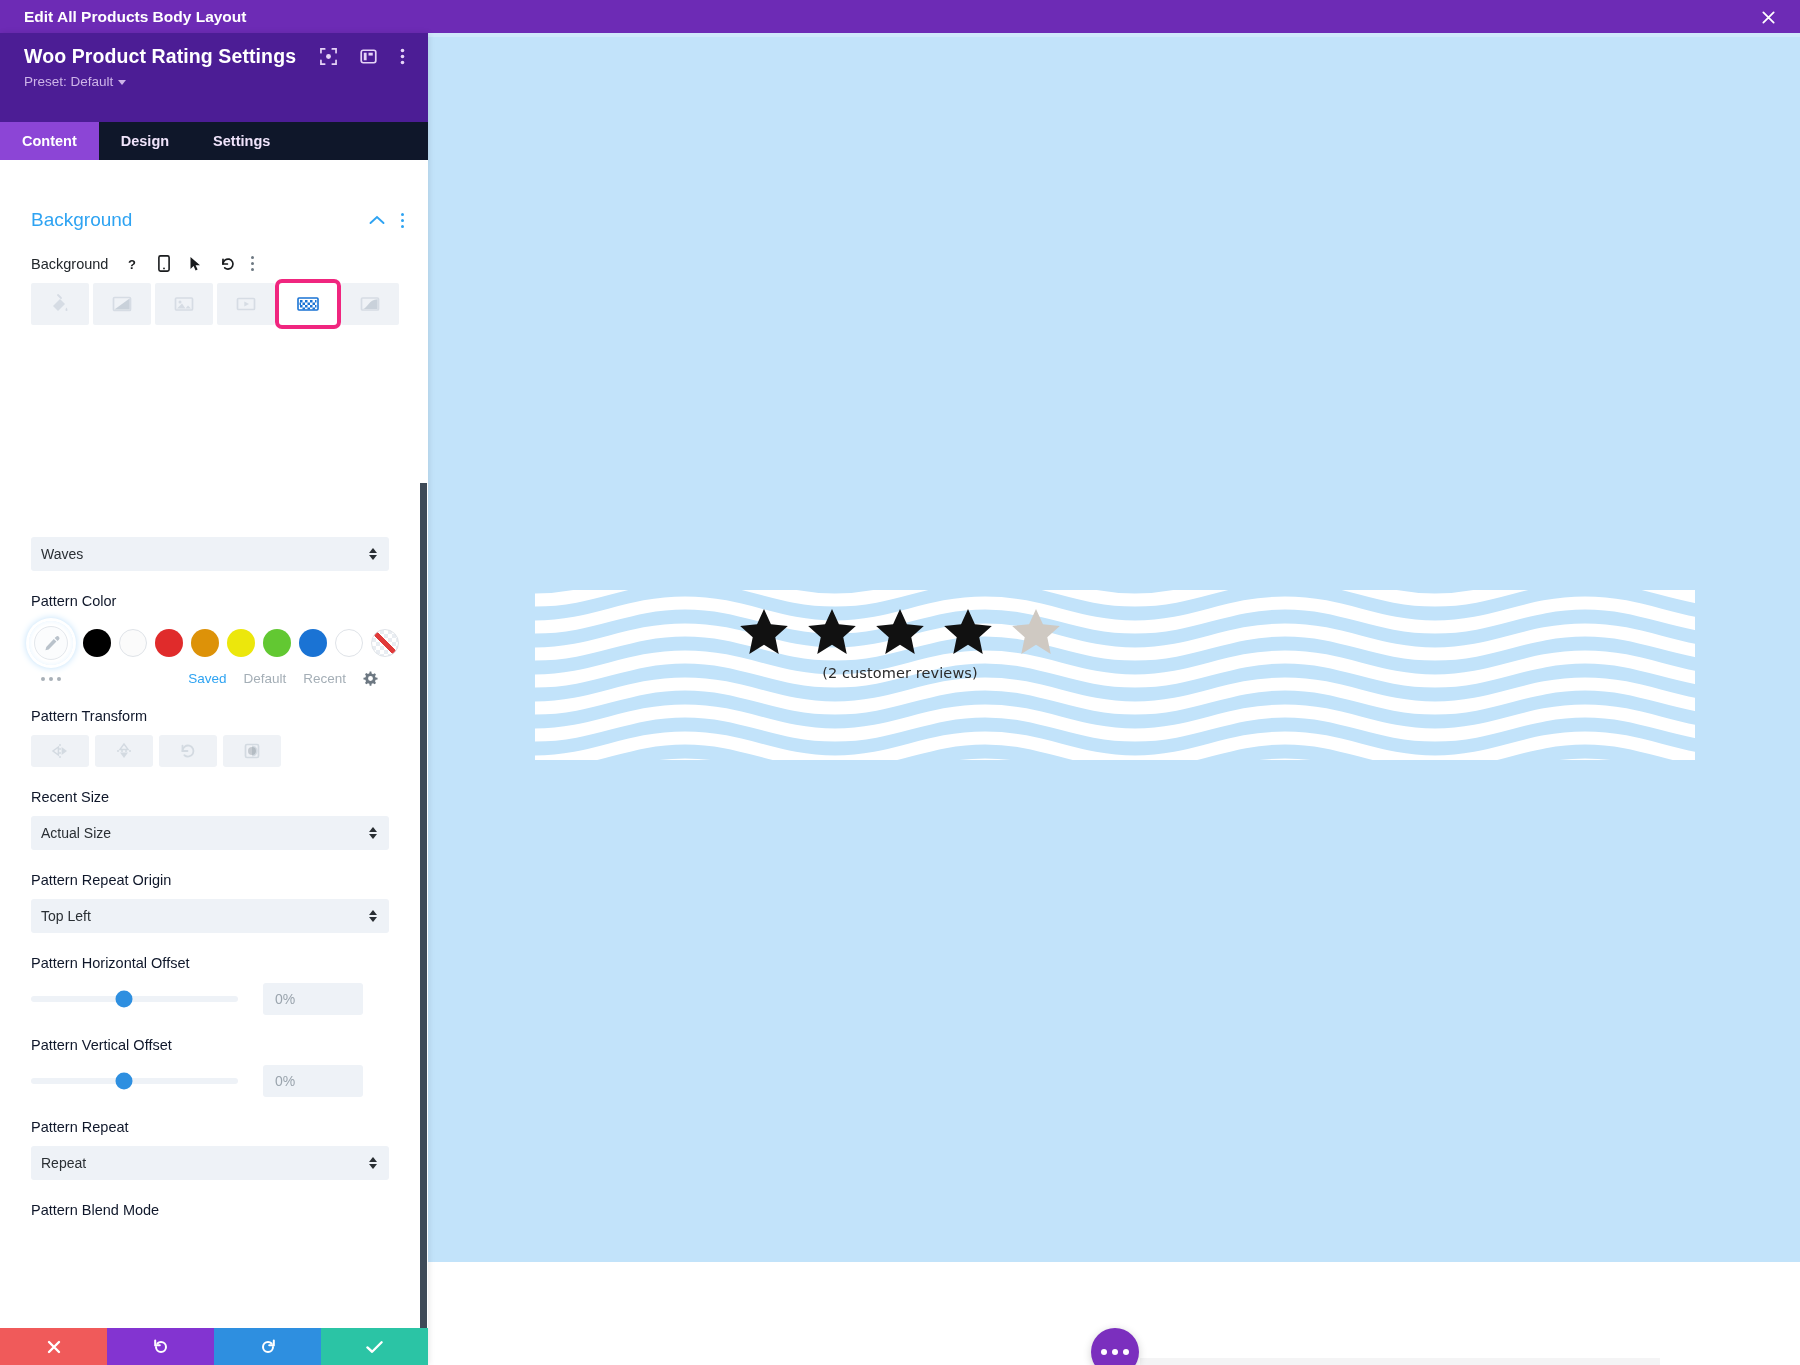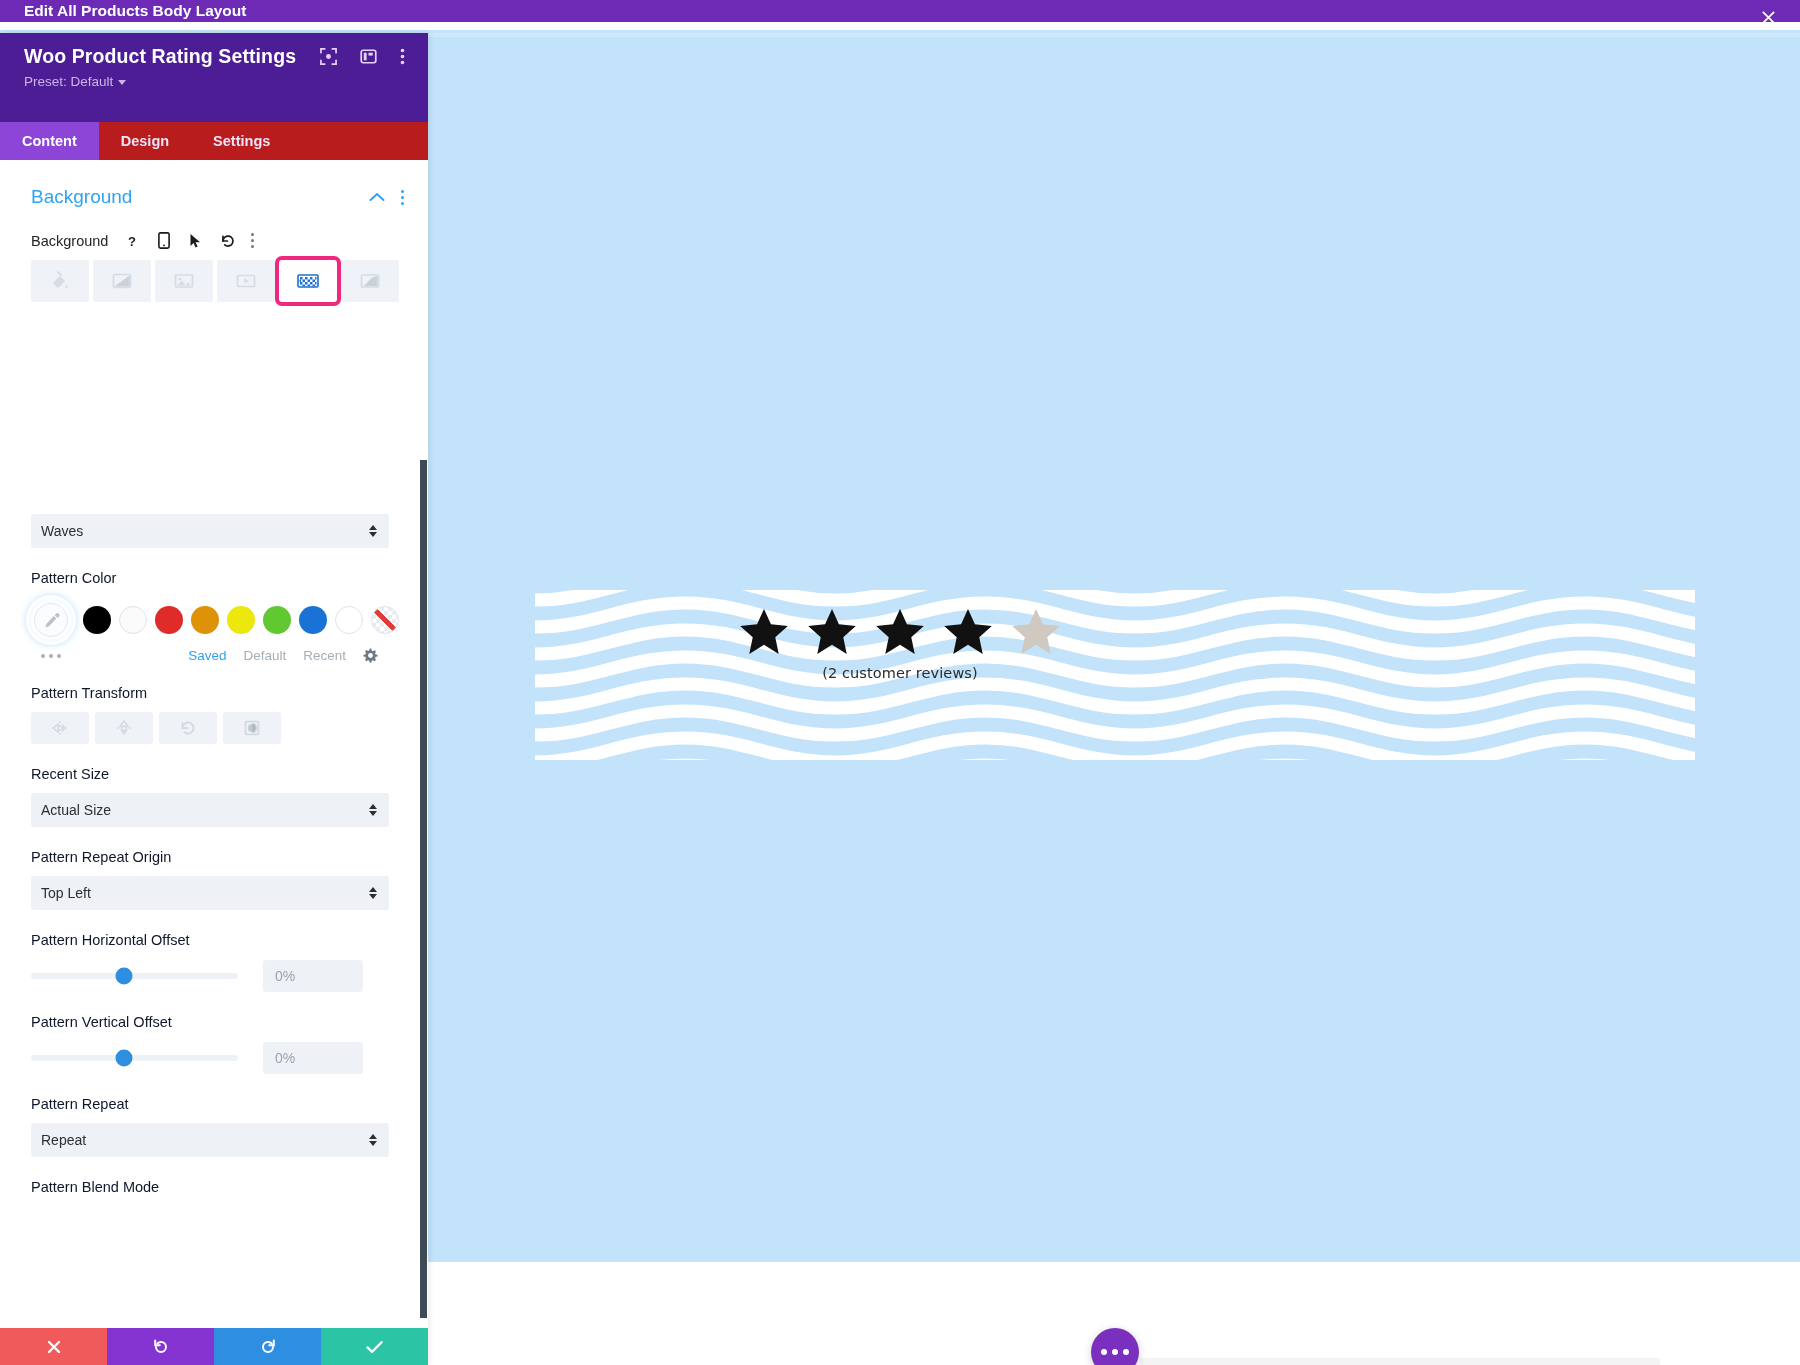--- a/index.html
+++ b/index.html
@@ -53,21 +53,21 @@
   }
   .fab-dots { display: flex; gap: 5px; }
   .fab-dots i { width: 6px; height: 6px; border-radius: 50%; background:#fff; display:block; }
   .bottom-gray-bar {
     position: absolute; left: 1140px; top: 1328px;
     width: 520px; height: 36px; background: #f4f4f5;
   }
 
   
   .topbar {
-    position: absolute; left: 0; top: 0; width: 1800px; height: 22px;
+    position: absolute; left: 0; top: 0; width: 1800px; height: 33px;
     background: #6d2bb5; display: flex; align-items: center;
   }
   .topbar-title {
     margin-left: 24px; color: #fff;
     font-size: 15.5px; font-weight: bold;
   }
   .topbar-close {
     position: absolute; right: 22px; top: 7px;
     width: 20px; height: 20px; color: #fff;
     display: flex; align-items: center; justify-content: center;
@@ -99,32 +99,33 @@
     margin-top: 6px; color: #cdb4e8; font-size: 13.5px;
     display: flex; align-items: center; gap: 5px;
   }
   .caret-down {
     width: 0; height: 0; border-left: 4px solid transparent;
     border-right: 4px solid transparent; border-top: 5px solid #cdb4e8;
     display: inline-block; margin-top: 2px;
   }
 
   .tabs {
-    height: 38px; background: #b91c1c; display: flex;
+    height: 38px; background: #0f172a; display: flex;
   }
   .tab {
     display: flex; align-items: center; justify-content: center;
     color: #f0e4fb; font-size: 14.5px; font-weight: bold;
     padding: 0 22px; min-width: 86px;
   }
   .tab.active { background: #8c45d6; color: #fff; }
 
   .panel-body {
     position: relative; height: 1168px; overflow: hidden;
     background: #fff;
+    margin-top: 23px;
   }
   .panel-scroll { position: relative; padding: 0 0 0 0; }
 
   .section-title-row {
     display: flex; align-items: center;
     padding: 26px 24px 0 31px;
   }
   .section-title {
     color: #2ea3f2; font-size: 19px; flex: 1;
   }

